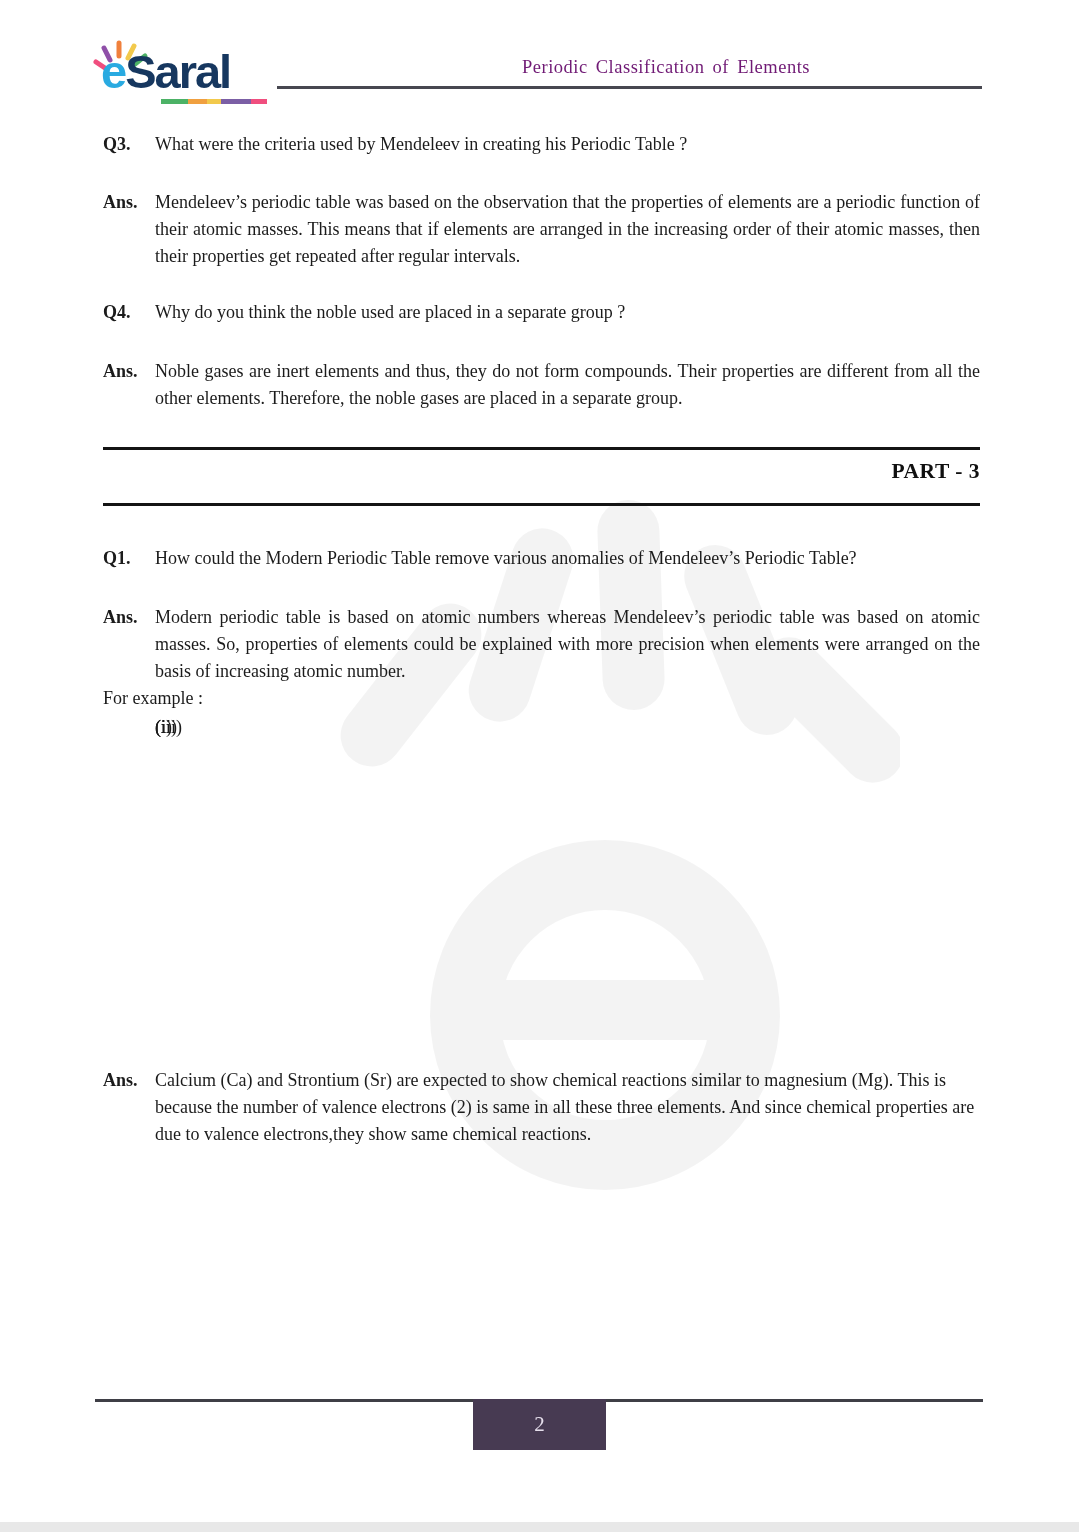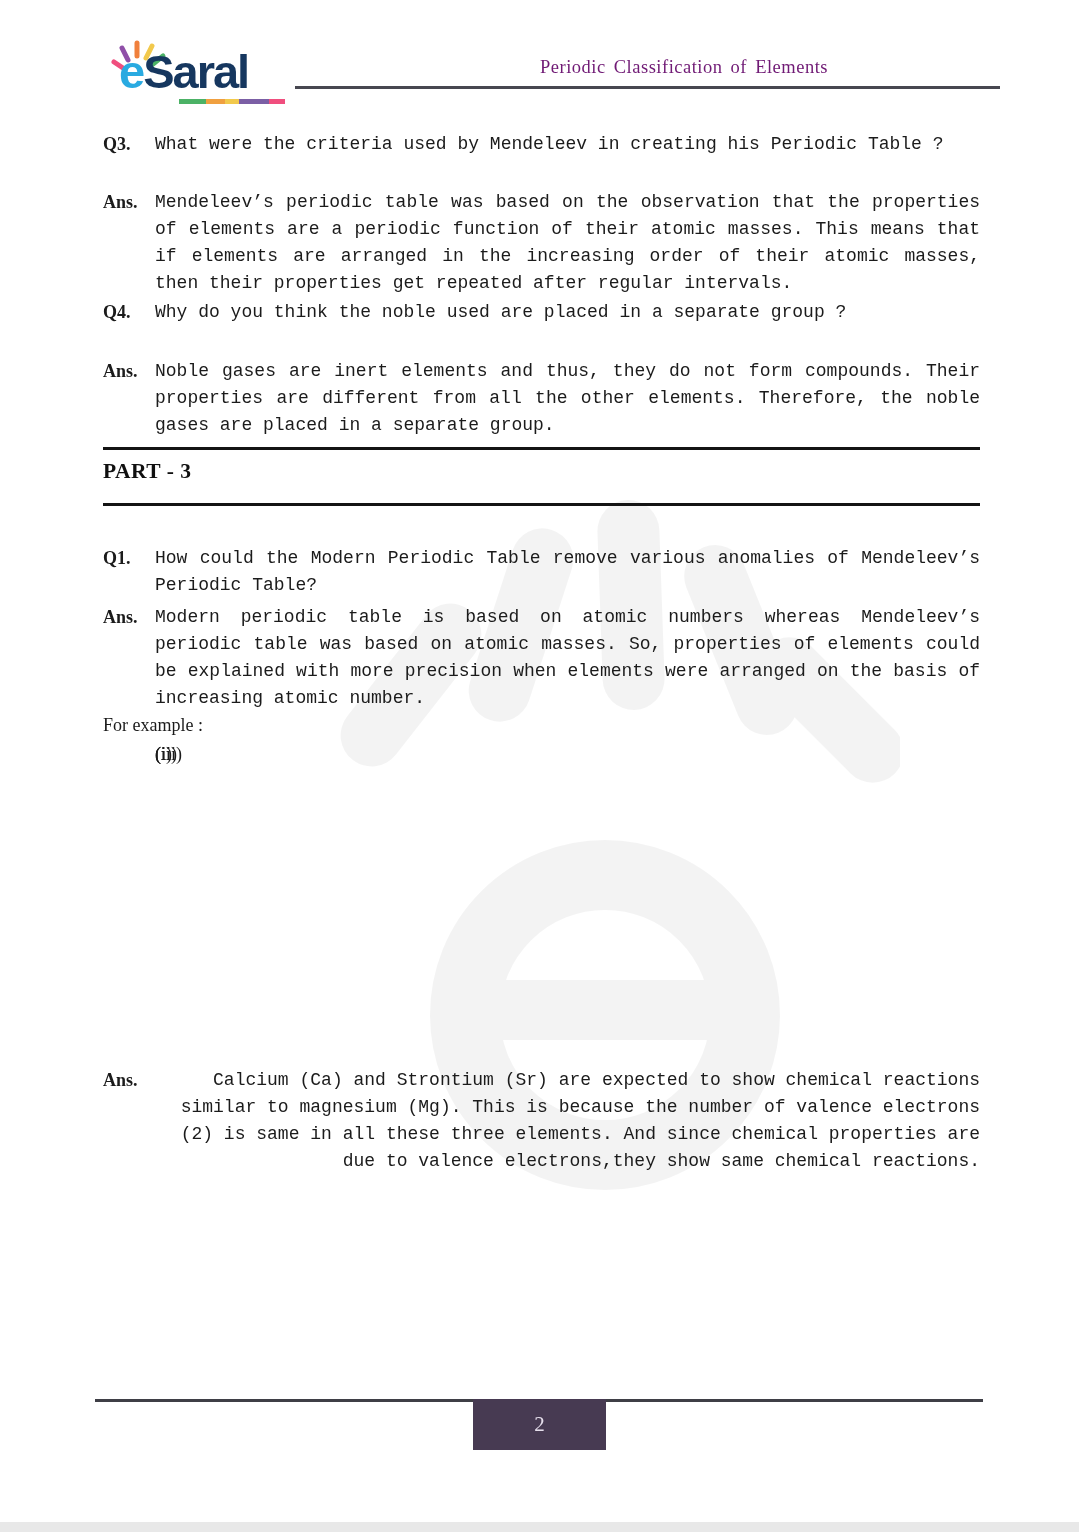--- a/index.html
+++ b/index.html
@@ -19,21 +19,21 @@
     position: absolute;
     left: 320px;
     top: 470px;
     width: 580px;
     height: 760px;
     opacity: 0.045;
     pointer-events: none;
   }
 
   
-  .header { position: absolute; left: 18px; top: 0; width: 909px; height: 110px; }
+  .header { position: absolute; left: 0; top: 0; width: 909px; height: 110px; }
   .logo { position: absolute; left: 95px; top: 40px; width: 170px; height: 64px; }
   .logo-rays { position: absolute; left: -2px; top: -2px; width: 64px; height: 44px; }
   .logo-text {
     position: absolute; left: 6px; top: 8px;
     font-family: "Liberation Sans", sans-serif;
     font-weight: bold; font-size: 47px; line-height: 1; letter-spacing: -2px;
     white-space: nowrap;
   }
   .logo-e { color: #29aae1; }
   .logo-saral { color: #16375f; }
@@ -54,34 +54,34 @@
     white-space: nowrap;
   }
   .header-rule {
     position: absolute; left: 277px; top: 86px; width: 705px; height: 3px;
     background: #474750;
   }
 
   
   .block { position: absolute; left: 103px; width: 877px; font-size: 18px; line-height: 27px; }
   .block .label { position: absolute; left: 0; top: 0; font-weight: bold; text-align: center; }
-  .block .text { margin-left: 52px; width: 825px; text-align: justify; font-family: Liberation Mono, monospace; }
-  .block .text.rag { text-align: right; }
+  .block .text { margin-left: 52px; width: 825px; text-align: justify; }
+  .block .text.rag { text-align: left; }
 
   .example-line { text-align: left; }
   .sub-item { position: relative; margin-left: 52px; width: 825px; padding-left: 31px; text-align: justify; margin-top: 2px; }
   .sub-item .marker { position: absolute; left: 0; top: 0; }
 
   
   .divider-rule { position: absolute; left: 103px; width: 877px; height: 3px; background: #141414; }
   .rule-top { top: 447px; }
   .rule-bottom { top: 503px; }
   .part-label {
     position: absolute; left: 103px; top: 459px; width: 877px;
-    text-align: left; font-weight: bold; font-size: 21.5px; letter-spacing: 0.5px;
+    text-align: right; font-weight: bold; font-size: 21.5px; letter-spacing: 0.5px;
     color: #101010;
   }
 
   
   .footer-rule { position: absolute; left: 95px; top: 1399px; width: 888px; height: 3px; background: #3f3f46; }
   .page-badge {
     position: absolute; left: 473px; top: 1399px; width: 133px; height: 51px;
     background: #473a52;
     display: flex; align-items: center; justify-content: center;
     color: #e6dfec; font-size: 21px;

